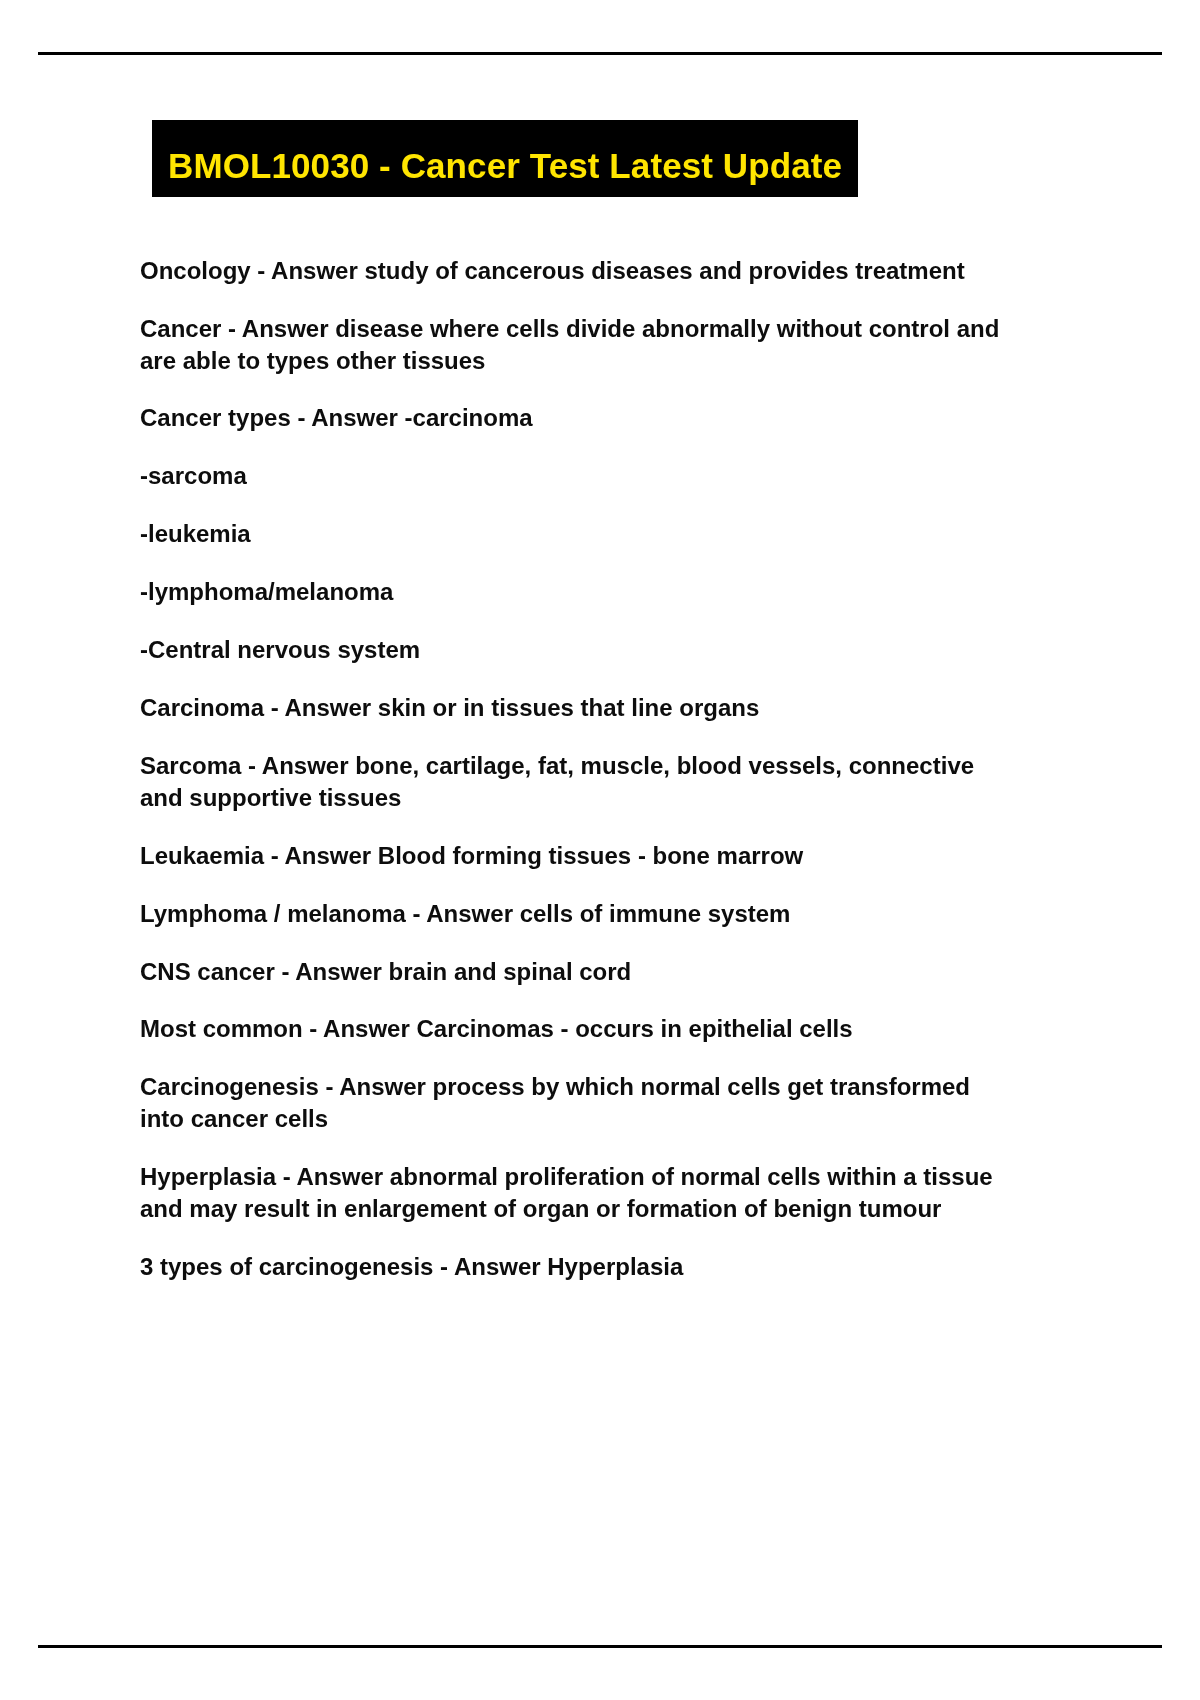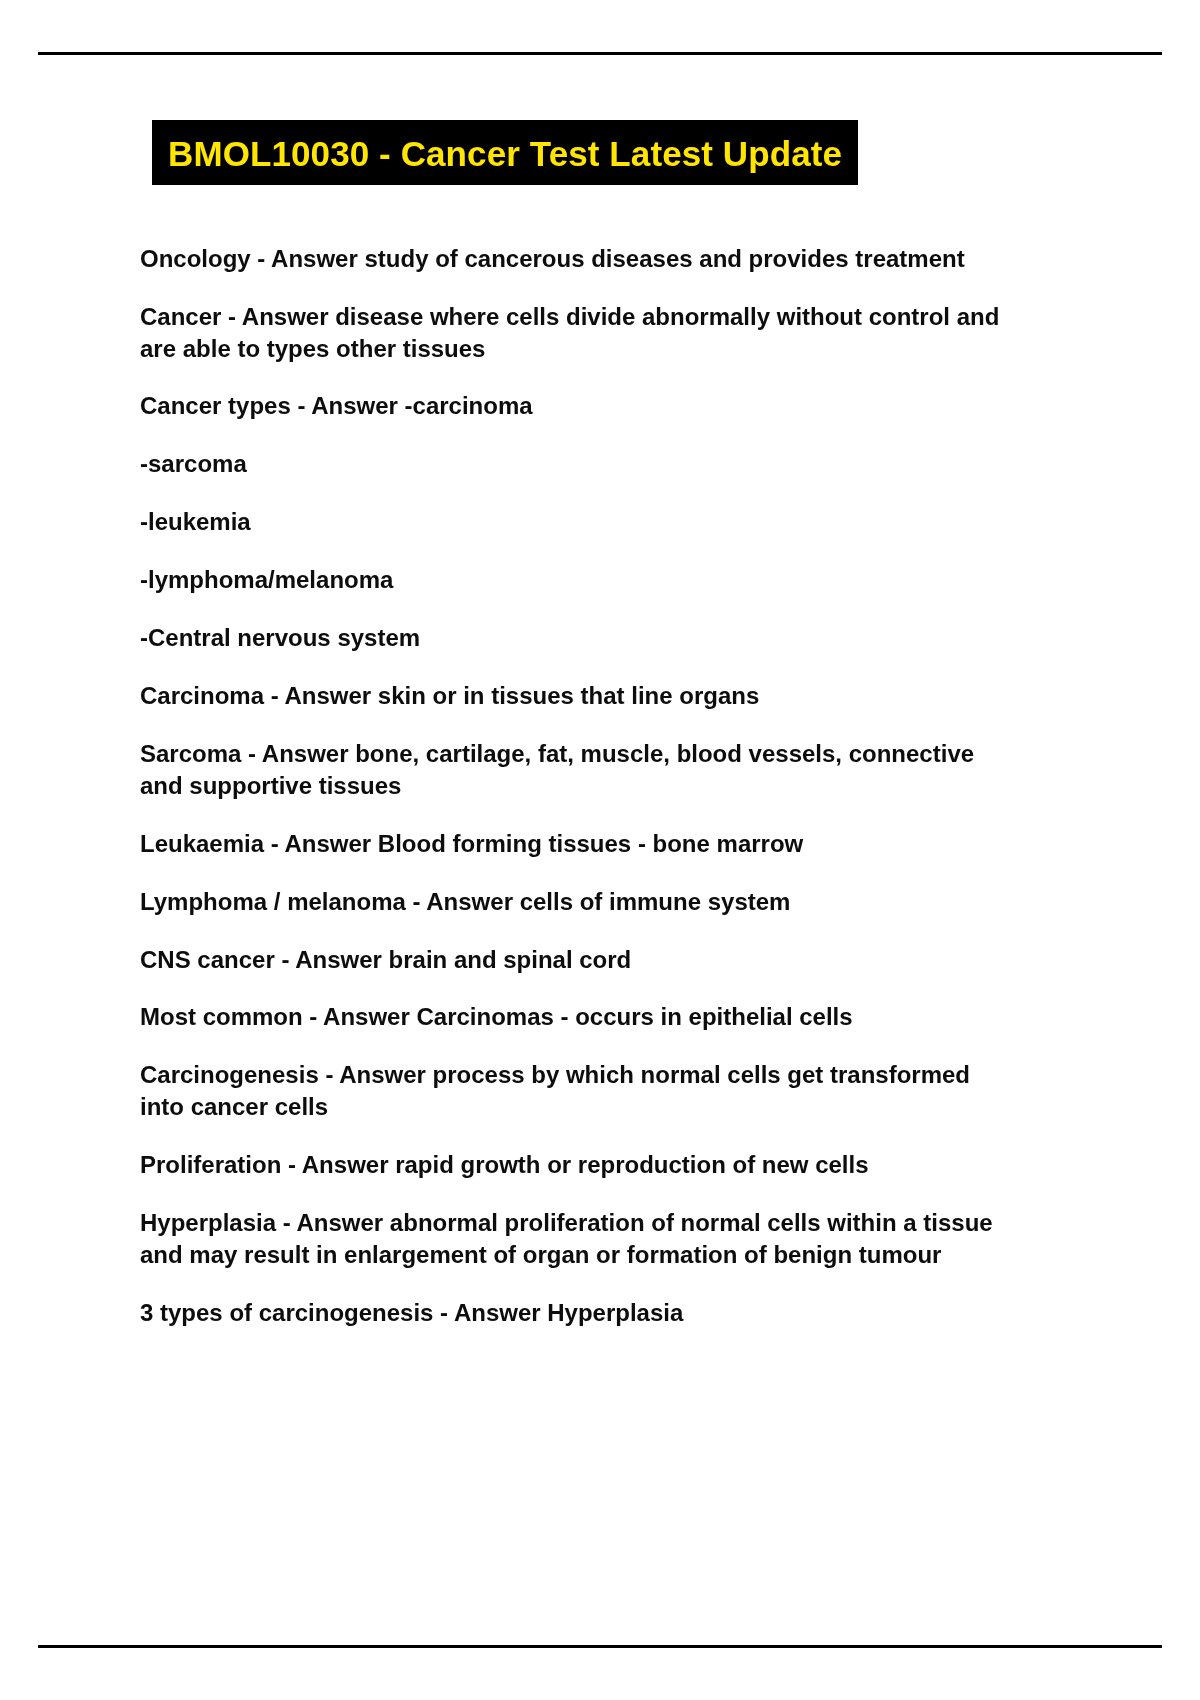--- a/index.html
+++ b/index.html
@@ -33,21 +33,21 @@
   .content {
     position: absolute;
     left: 140px;
     top: 120px;
     width: 920px;
   }
 
   .title-band {
     display: inline-block;
     background: #000000;
-    padding: 16px 16px 12px 16px;
+    padding: 28px 16px 12px 16px;
     margin-left: 12px;
   }
   .title-band .title-text {
     color: #ffe500;
     font-size: 35px;
     font-weight: bold;
     letter-spacing: 0.1px;
     line-height: 1.05;
     white-space: nowrap;
   }
@@ -86,21 +86,20 @@
       <p class="para">-leukemia</p>
       <p class="para">-lymphoma/melanoma</p>
       <p class="para">-Central nervous system</p>
       <p class="para">Carcinoma - Answer skin or in tissues that line organs</p>
       <p class="para">Sarcoma - Answer bone, cartilage, fat, muscle, blood vessels, connective and supportive tissues</p>
       <p class="para">Leukaemia - Answer Blood forming tissues - bone marrow</p>
       <p class="para">Lymphoma / melanoma - Answer cells of immune system</p>
       <p class="para">CNS cancer - Answer brain and spinal cord</p>
       <p class="para">Most common - Answer Carcinomas - occurs in epithelial cells</p>
       <p class="para">Carcinogenesis - Answer process by which normal cells get transformed into cancer cells</p>
-      <p class="para">Proliferation - Answer rapid growth or reproduction of new cells</p>
       <p class="para">Hyperplasia - Answer abnormal proliferation of normal cells within a tissue and may result in enlargement of organ or formation of benign tumour</p>
       <p class="para">3 types of carcinogenesis - Answer Hyperplasia</p>
     </div>
 
   </div>
 
   <div class="rule rule-bottom"></div>
 
 </div>
 

